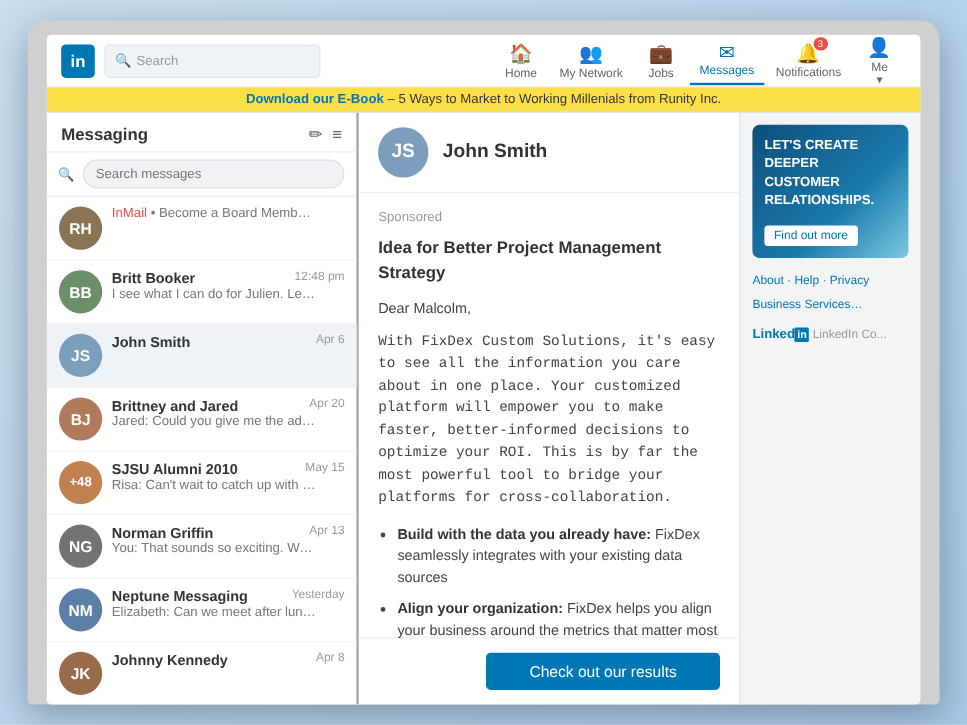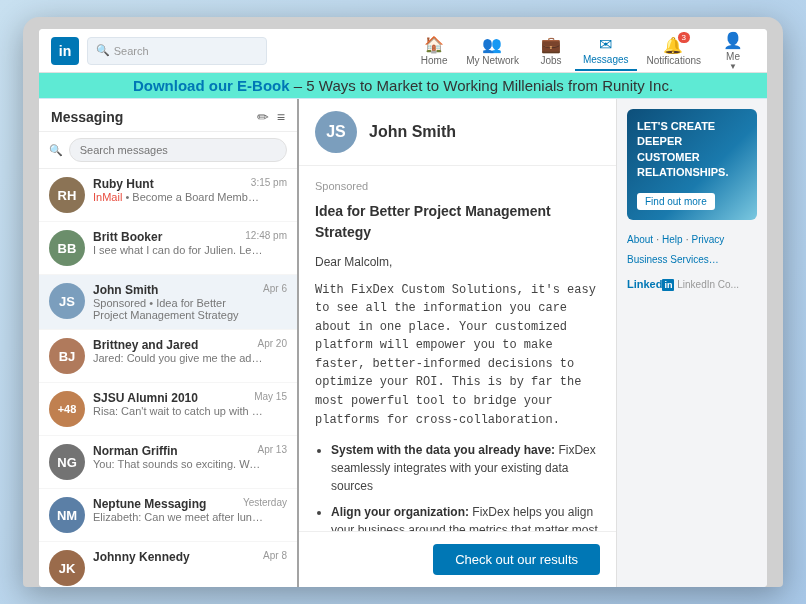--- a/index.html
+++ b/index.html
@@ -96,24 +96,24 @@
       background: #e84e40;
       color: #fff;
       font-size: 8px;
       border-radius: 8px;
       padding: 1px 3px;
       min-width: 12px;
       text-align: center;
     }
     
     .banner {
-      background: #5eead4;
+      background: #fde047;
       text-align: center;
       padding: 4px;
-      font-size: 15px;
+      font-size: 11px;
       color: #333;
       flex-shrink: 0;
       border-bottom: 1px solid #d0e8f5;
     }
     
     .main-area {
       display: flex;
       flex: 1;
       overflow: hidden;
     }
@@ -277,21 +277,21 @@
       padding: 12px 16px;
       border-top: 1px solid #eee;
       display: flex;
       justify-content: flex-end;
     }
     .cta-button {
       background: #0077b5;
       color: #fff;
       border: none;
       border-radius: 4px;
-      padding: 8px 22px;
+      padding: 8px 36px;
       font-size: 13px;
       cursor: pointer;
     }
     
     .right-sidebar {
       width: 150px;
       background: #f3f4f6;
       padding: 10px;
       flex-shrink: 0;
       overflow: hidden;
@@ -396,24 +396,20 @@
         </div>
         <div class="msg-search">
           <span style="font-size:11px; color:#999;">🔍</span>
           <input class="msg-search-input" placeholder="Search messages" readonly="" style="">
         </div>
         <div class="conversation-list">
 
           <div class="conv-item">
             <div class="avatar" style="background:#8b7355;">RH</div>
             <div class="conv-content">
-              <div style="display:flex; justify-content:space-between;">
-                <span class="conv-name">Ruby Hunt</span>
-                <span class="conv-time">3:15 pm</span>
-              </div>
               <div class="conv-preview">
                 <span class="inmail-tag">InMail</span>
                 <span> • Become a Board Member for XYZ System</span>
               </div>
             </div>
           </div>
 
           <div class="conv-item">
             <div class="avatar" style="background:#6b8e6b;">BB</div>
             <div class="conv-content">
@@ -425,21 +421,20 @@
             </div>
           </div>
 
           <div class="conv-item active">
             <div class="avatar" style="background:#7b9ebd;">JS</div>
             <div class="conv-content">
               <div style="display:flex; justify-content:space-between;">
                 <span class="conv-name">John Smith</span>
                 <span class="conv-time">Apr 6</span>
               </div>
-              <div class="conv-preview">Sponsored • Idea for Better<br>Project Management Strategy</div>
             </div>
           </div>
 
           <div class="conv-item">
             <div class="avatar" style="background:#b07a5c;">BJ</div>
             <div class="conv-content">
               <div style="display:flex; justify-content:space-between;">
                 <span class="conv-name">Brittney and Jared</span>
                 <span class="conv-time">Apr 20</span>
               </div>
@@ -499,21 +494,21 @@
             <span>JS</span>
           </div>
           <span class="sender-name">John Smith</span>
         </div>
         <div class="msg-detail-body">
           <div class="sponsored-label">Sponsored</div>
           <div class="email-subject">Idea for Better Project Management Strategy</div>
           <div class="email-greeting">Dear Malcolm,</div>
           <div class="email-body-para">With FixDex Custom Solutions, it's easy to see all the information you care about in one place. Your customized platform will empower you to make faster, better-informed decisions to optimize your ROI. This is by far the most powerful tool to bridge your platforms for cross-collaboration.</div>
           <ul class="bullet-list">
-            <li><strong>System with the data you already have:</strong> FixDex seamlessly integrates with your existing  data sources</li>
+            <li><strong>Build with the data you already have:</strong> FixDex seamlessly integrates with your existing  data sources</li>
             <li><strong>Align your organization:</strong> FixDex helps you align your business around the metrics that matter most to your business</li>
             <li><strong>Visualize your metrics:</strong> FixDex lets you consume and easily manipulate business data seamlessly across your systems</li>
           </ul>
 
         </div>
         <div class="msg-cta-footer">
           <button class="cta-button">Check out our results</button>
         </div>
       </div>
 

